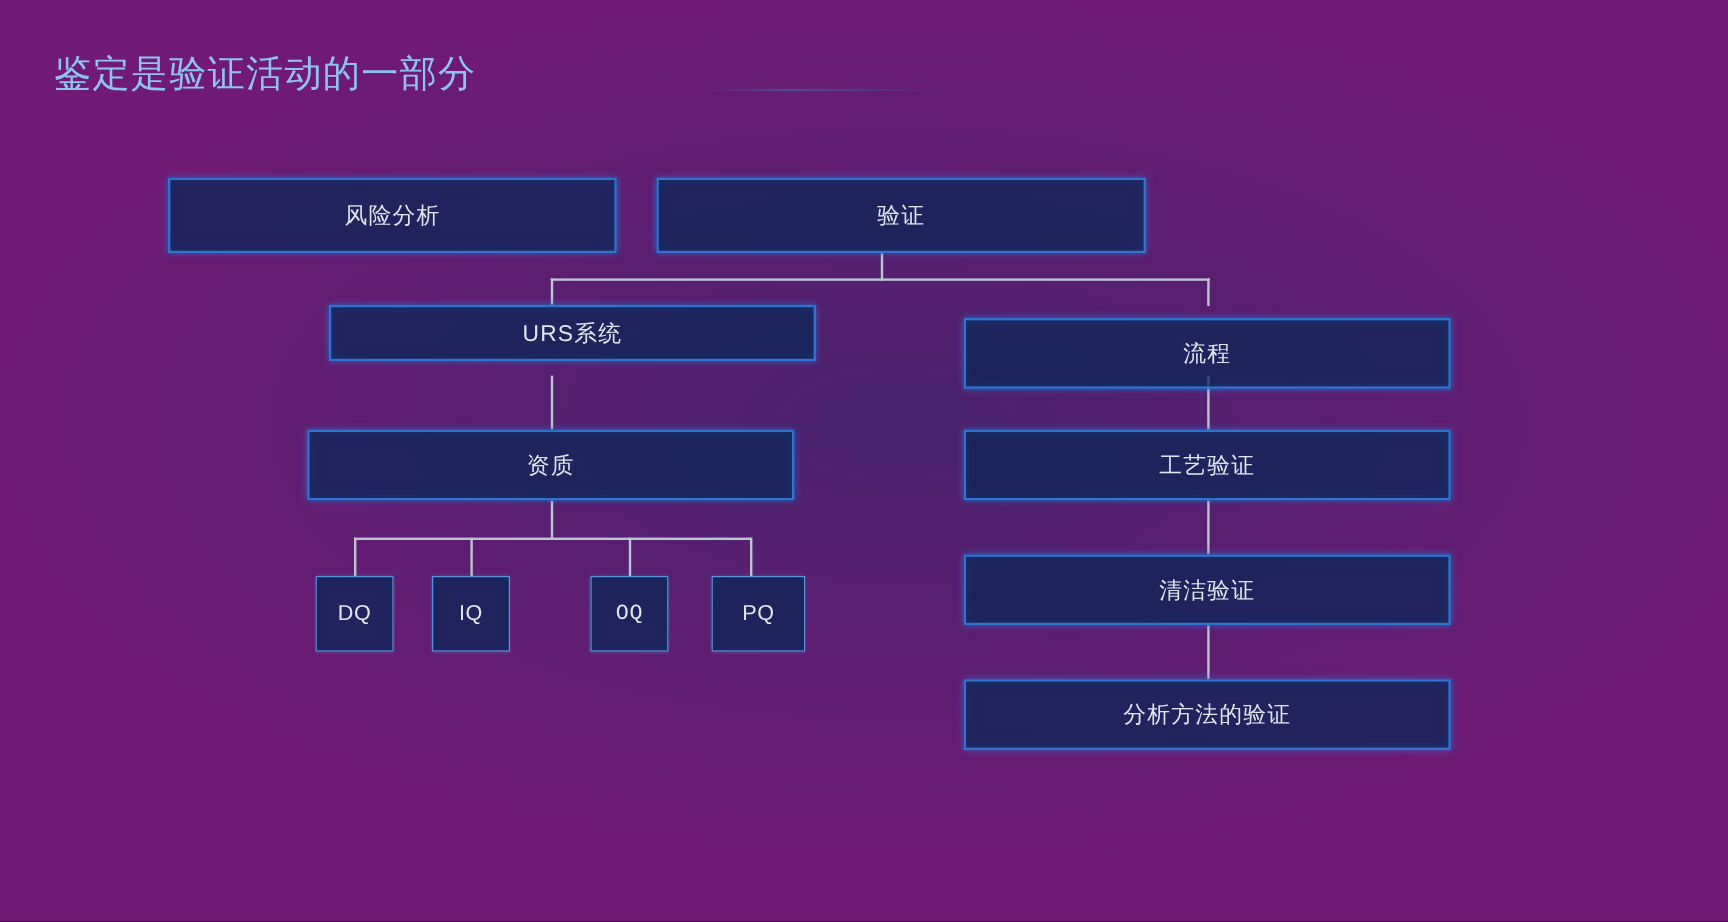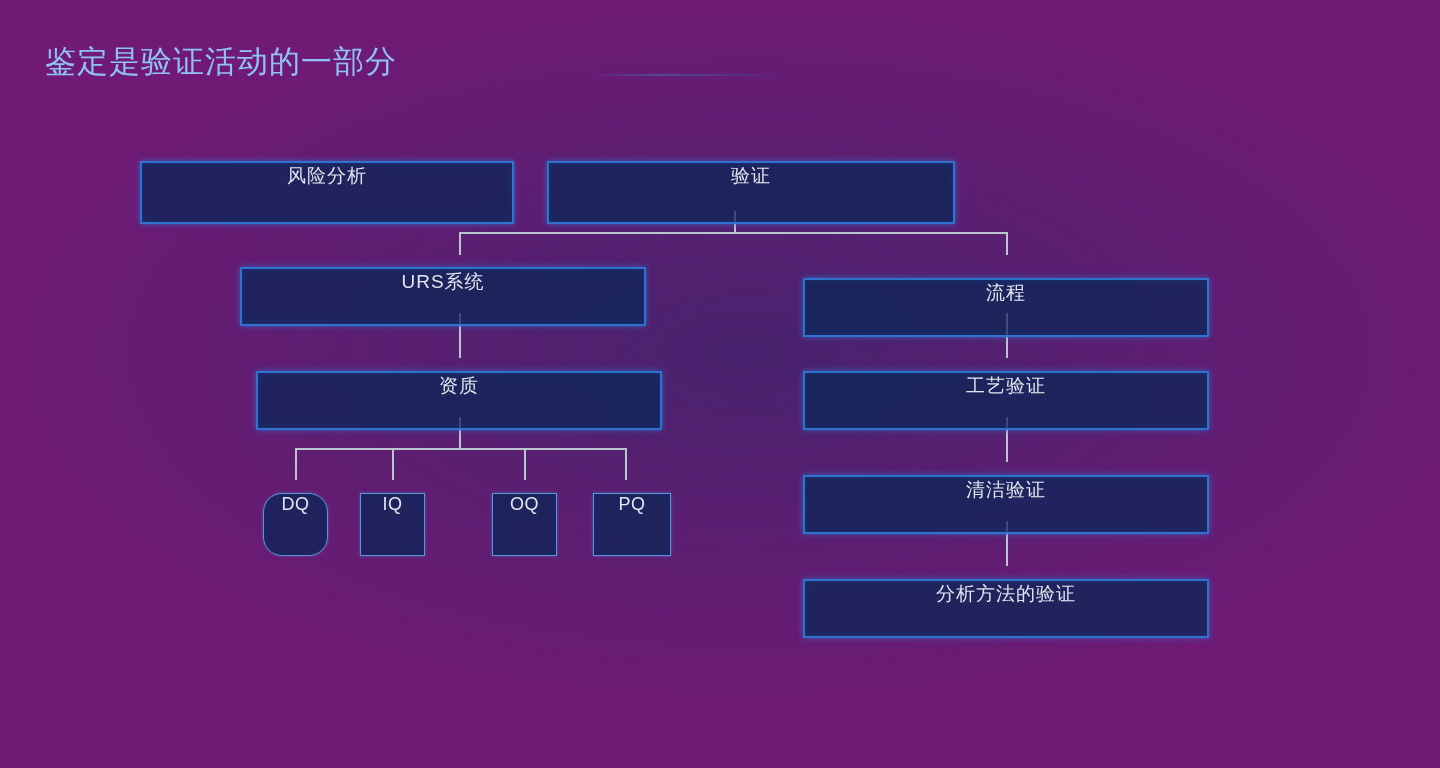--- a/index.html
+++ b/index.html
@@ -44,30 +44,29 @@
     height: 2px;
     background: linear-gradient(to right, rgba(42,86,150,0) 0%, rgba(62,112,180,0.55) 35%, rgba(48,94,160,0.30) 75%, rgba(42,86,150,0) 100%);
     pointer-events: none;
   }
 
   
   .node {
     position: absolute;
     box-sizing: border-box;
     display: flex;
-    align-items: flex-start;
+    align-items: center;
     justify-content: center;
     color: #dfe6ee;
     background: rgba(8, 38, 84, 0.72);
     border: 2px solid #2f72d0;
     box-shadow: 0 0 6px rgba(47,114,208,0.75), inset 0 0 10px rgba(16,60,122,0.55);
     font-size: 19px;
     letter-spacing: 1px;
     z-index: 3;
-    margin-top: 13px;
   }
   .node.small {
     border: 1.5px solid #5b94dd;
     box-shadow: 0 0 3px rgba(91,148,221,0.45), inset 0 0 8px rgba(12,48,104,0.5);
     font-size: 18px;
     letter-spacing: 0.5px;
   }
 
   
   .conn {
@@ -120,21 +119,21 @@
   <div class="conn v" style="left:1006px; top:521px; height:45px;"></div>
 
   <div class="node" style="left:140px; top:148px; width:374px; height:63px;">
     <span>风险分析</span>
   </div>
 
   <div class="node" style="left:547px; top:148px; width:408px; height:63px;">
     <span>验证</span>
   </div>
 
-  <div class="node" style="left:240px; top:254px; width:406px; height:59px;">
+  <div class="node" style="left:274px; top:254px; width:406px; height:47px;">
     <span>URS系统</span>
   </div>
 
   <div class="node" style="left:803px; top:265px; width:406px; height:59px;">
     <span>流程</span>
   </div>
 
   <div class="node" style="left:256px; top:358px; width:406px; height:59px;">
     <span>资质</span>
   </div>
@@ -144,29 +143,29 @@
   </div>
 
   <div class="node" style="left:803px; top:462px; width:406px; height:59px;">
     <span>清洁验证</span>
   </div>
 
   <div class="node" style="left:803px; top:566px; width:406px; height:59px;">
     <span>分析方法的验证</span>
   </div>
 
-  <div class="node small" style="left:263px; top:480px; width:65px; height:63px;border-radius:19px;">
+  <div class="node small" style="left:263px; top:480px; width:65px; height:63px;">
     <span>DQ</span>
   </div>
 
   <div class="node small" style="left:360px; top:480px; width:65px; height:63px;">
     <span>IQ</span>
   </div>
 
-  <div class="node small" style="left:492px; top:480px; width:65px; height:63px;">
+  <div class="node small" style="left:492px; top:480px; width:65px; height:63px;font-family:Liberation Mono, monospace;">
     <span>OQ</span>
   </div>
 
   <div class="node small" style="left:593px; top:480px; width:78px; height:63px;">
     <span>PQ</span>
   </div>
 
 
 </div>
 

